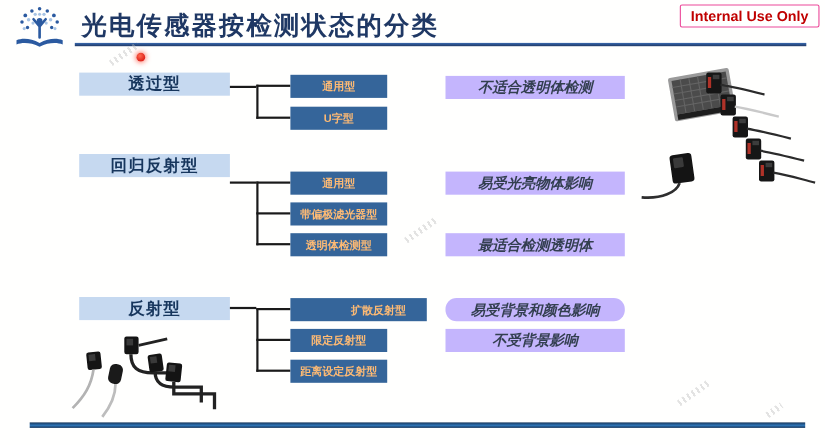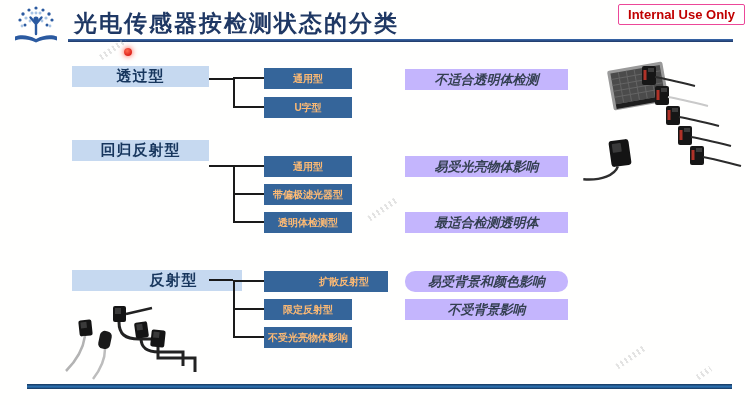--- a/index.html
+++ b/index.html
@@ -115,29 +115,29 @@
   <div class="line vline" style="left:233px;top:165px;height:58px;"></div>
   <div class="line hline" style="left:233px;top:165px;width:31px;"></div>
   <div class="line hline" style="left:233px;top:193px;width:31px;"></div>
   <div class="line hline" style="left:233px;top:221px;width:31px;"></div>
   <div class="child-box" style="top:156px;">通用型</div>
   <div class="child-box" style="top:184px;">带偏极滤光器型</div>
   <div class="child-box" style="top:212px;">透明体检测型</div>
   <div class="note-box" style="top:156px;">易受光亮物体影响</div>
   <div class="note-box" style="top:212px;">最适合检测透明体</div>
 
-  <div class="parent-box" style="top:270px;padding-left:33px;">反射型</div>
+  <div class="parent-box" style="top:270px;">反射型</div>
   <div class="line hline" style="left:209px;top:279px;width:24px;"></div>
   <div class="line vline" style="left:233px;top:280px;height:58px;"></div>
   <div class="line hline" style="left:233px;top:280px;width:31px;"></div>
   <div class="line hline" style="left:233px;top:308px;width:31px;"></div>
   <div class="line hline" style="left:233px;top:336px;width:31px;"></div>
   <div class="child-box" style="top:271px;padding-left:36px;">扩散反射型</div>
   <div class="child-box" style="top:299px;">限定反射型</div>
-  <div class="child-box" style="top:327px;">不受光亮物体影响</div>
+  <div class="child-box" style="top:327px;">距离设定反射型</div>
   <div class="note-box" style="top:271px;border-radius:10px;">易受背景和颜色影响</div>
   <div class="note-box" style="top:299px;">不受背景影响</div>
 
   <svg class="illustration" style="left:582px;top:58px;" width="164" height="124" viewBox="0 0 164 124">
     <g transform="rotate(-10 56 28)">
       <rect x="28" y="8" width="56" height="40" rx="2" fill="#9a9a9a"></rect>
       <rect x="31" y="11" width="50" height="31" fill="#4b4b4b"></rect>
       <path d="M31 17 h50 M31 23 h50 M31 29 h50 M31 35 h50 M39 11 v31 M47 11 v31 M55 11 v31 M63 11 v31 M71 11 v31" stroke="#646464" stroke-width="1"></path>
       <rect x="31" y="42" width="50" height="5" fill="#1e1e1e"></rect>
     </g>

